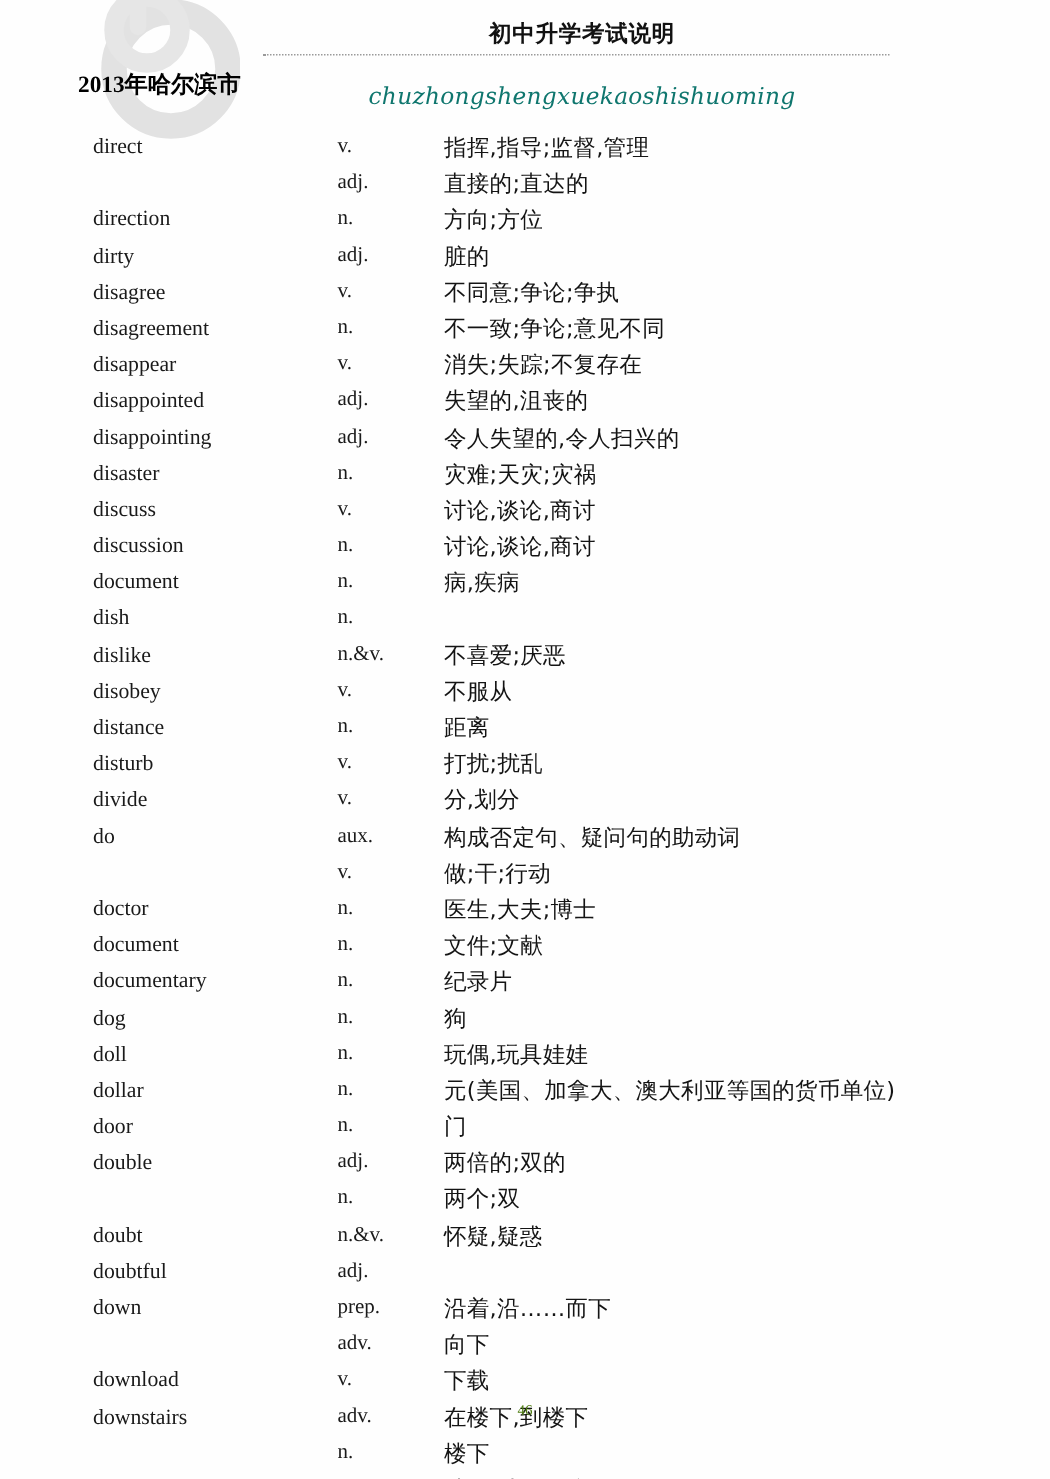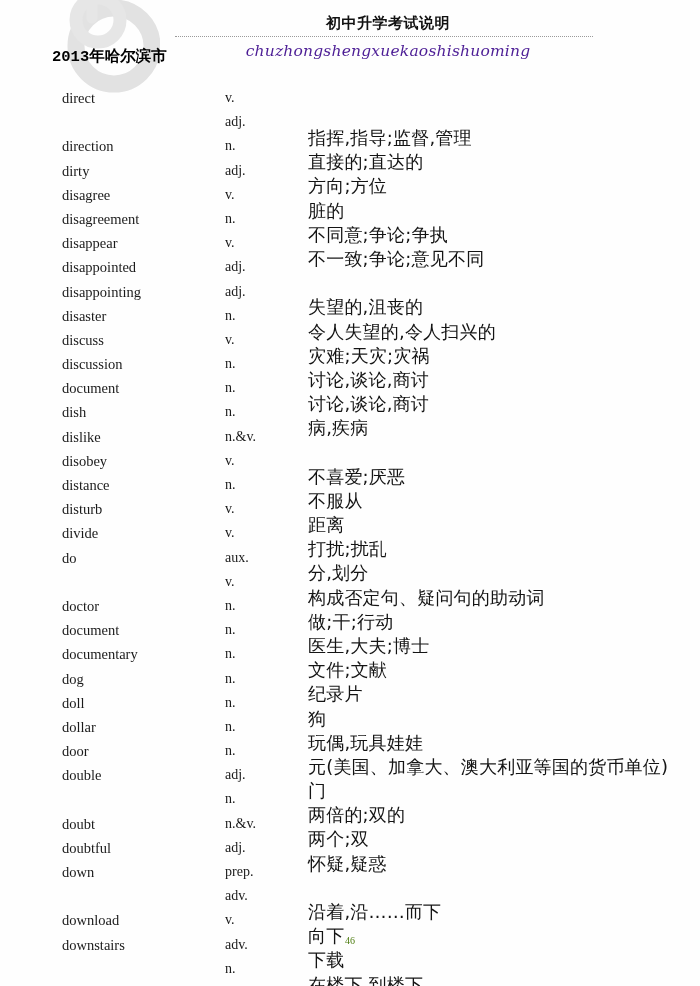--- a/index.html
+++ b/index.html
@@ -40,21 +40,21 @@
     left: 0;
     top: 0;
     width: 700px;
     height: 86px;
     z-index: 2;
   }
   .header-year {
     position: absolute;
     left: 52px;
     top: 46px;
-    font-family: Liberation Mono, monospace;
+    font-family: Liberation Serif, serif;
     font-weight: bold;
     font-size: 15.5px;
     letter-spacing: 0px;
     color: #000000;
     white-space: nowrap;
   }
   .header-right {
     position: absolute;
     left: 175px;
     top: 12px;
@@ -69,26 +69,26 @@
     letter-spacing: 0.5px;
     line-height: 22px;
     padding-left: 6px;
   }
   .header-rule {
     margin-top: 2px;
     border-top: 1.5px dotted #9a9a9a;
     width: 418px;
   }
   .header-title-py {
-    margin-top: 5px;
+    margin-top: 18px;
     padding-left: 6px;
     font-family: "DejaVu Serif", "Liberation Serif", serif;
     font-style: italic;
     font-size: 15.5px;
-    color: #4c1d95;
+    color: #0f766e;
     letter-spacing: 0.2px;
     white-space: nowrap;
   }
 
   
   .wordlist {
     position: absolute;
     left: 0;
     top: 86px;
     width: 700px;
@@ -113,28 +113,27 @@
     position: absolute;
     left: 225px;
     top: 0;
     font-family: "Liberation Serif", "DejaVu Serif", serif;
     font-size: 14px;
     line-height: 24.2px;
     color: #1a1a1a;
   }
   .col-def {
     position: absolute;
-    left: 308px;
+    left: 296px;
     top: 0;
     font-family: "DejaVu Sans", "Liberation Sans", sans-serif;
-    font-size: 18px;
+    font-size: 15px;
     line-height: 24.2px;
     color: #141414;
     letter-spacing: 0.2px;
-    margin-top: 40px;
   }
 
   
   .footer {
     position: absolute;
     left: 0;
     top: 930px;
     width: 700px;
     text-align: center;
     z-index: 2;
@@ -194,20 +193,21 @@
         <span class="col-def">不同意;争论;争执</span>
       </div>
       <div class="entry-row">
         <span class="col-word">disagreement</span>
         <span class="col-pos">n.</span>
         <span class="col-def">不一致;争论;意见不同</span>
       </div>
       <div class="entry-row">
         <span class="col-word">disappear</span>
         <span class="col-pos">v.</span>
+        <span class="col-def">消失;失踪;不复存在</span>
       </div>
       <div class="entry-row">
         <span class="col-word">disappointed</span>
         <span class="col-pos">adj.</span>
         <span class="col-def">失望的,沮丧的</span>
       </div>
       <div class="entry-row">
         <span class="col-word">disappointing</span>
         <span class="col-pos">adj.</span>
         <span class="col-def">令人失望的,令人扫兴的</span>

